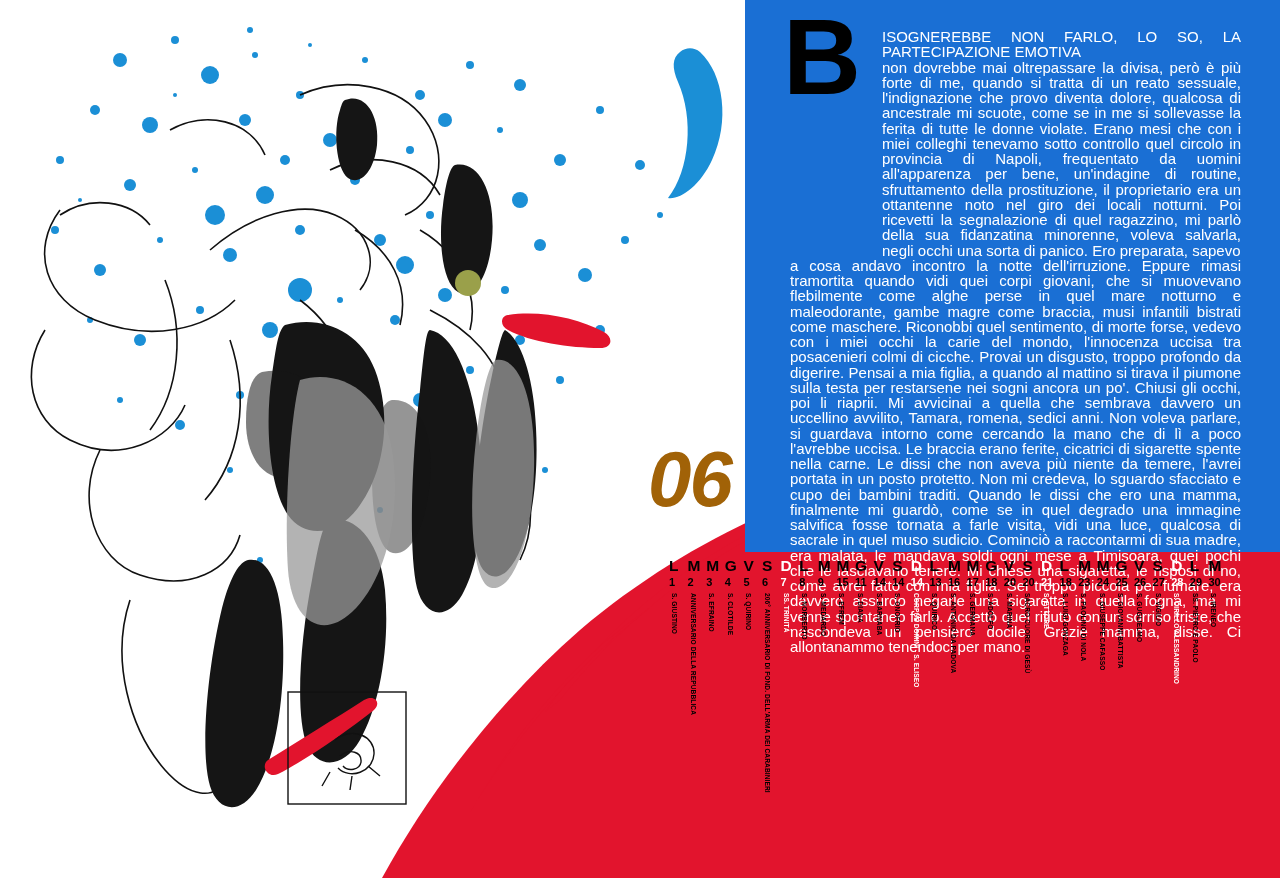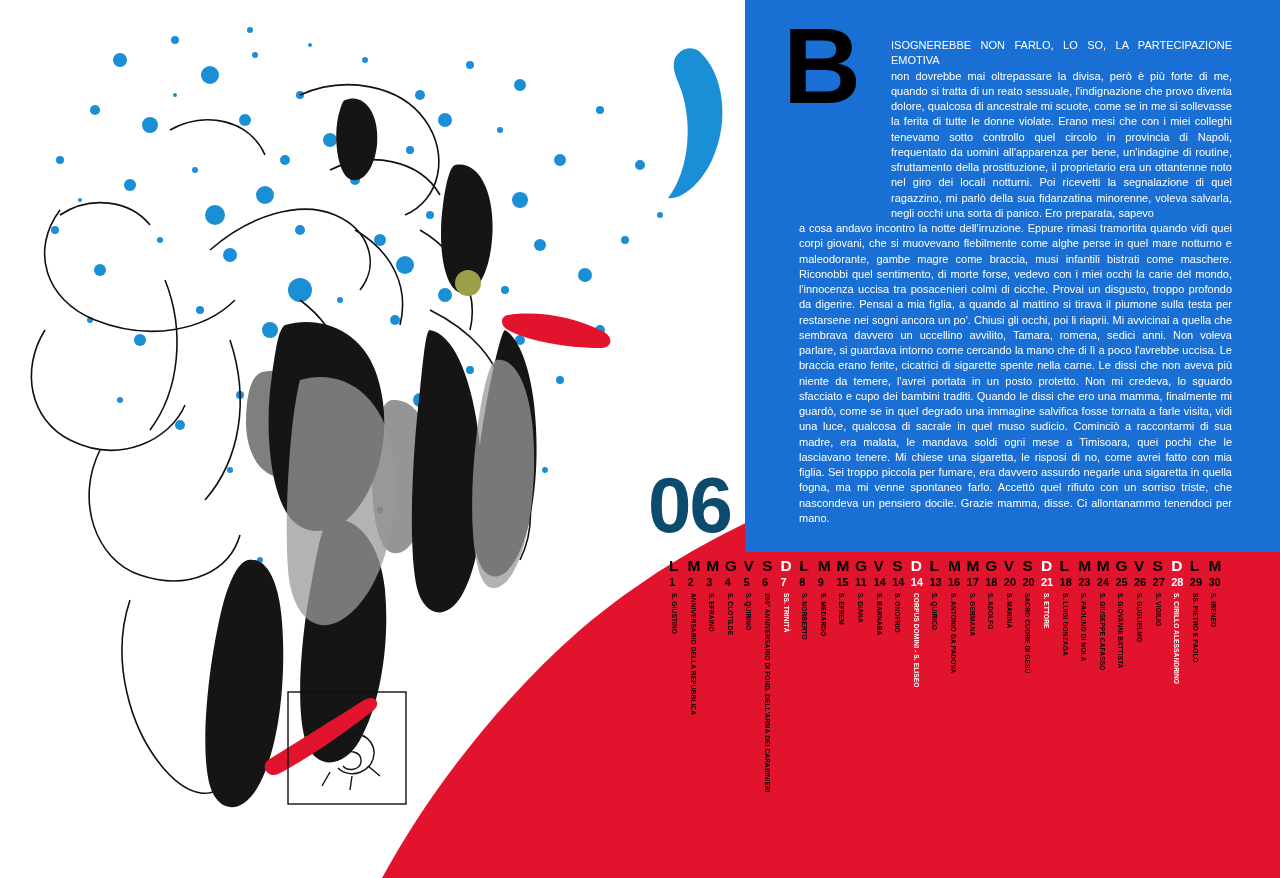--- a/index.html
+++ b/index.html
@@ -58,48 +58,49 @@
     left: -4px;
     top: -16px;
     font-size: 108px;
     line-height: 88px;
     font-weight: bold;
     color: #000000;
     font-family: "Liberation Sans", sans-serif;
     letter-spacing: -3px;
   }
   .body-copy {
-    font-size: 11px;
+    font-size: 15px;
     line-height: 15.25px;
     text-align: justify;
     color: #ffffff;
     font-family: "Liberation Sans", sans-serif;
-    margin: 12px;
+    margin: 3px;
   }
   .body-copy .lead {
     display: inline-block;
     text-indent: 0;
   }
   .indent-block {
     display: block;
     padding-left: 92px;
     min-height: 84px;
   }
 
   
   .month-number {
     position: absolute;
     left: 648px;
-    top: 466px;
+    top: 440px;
     font-size: 78px;
     font-weight: bold;
     letter-spacing: -2px;
-    color: #0c4a6e;
+    color: #a16207;
     font-family: "Liberation Sans", sans-serif;
     line-height: 78px;
+    font-style: italic;
   }
 
   
   .calendar {
     position: absolute;
     left: 669px;
     top: 558px;
     width: 560px;
     height: 300px;
   }

